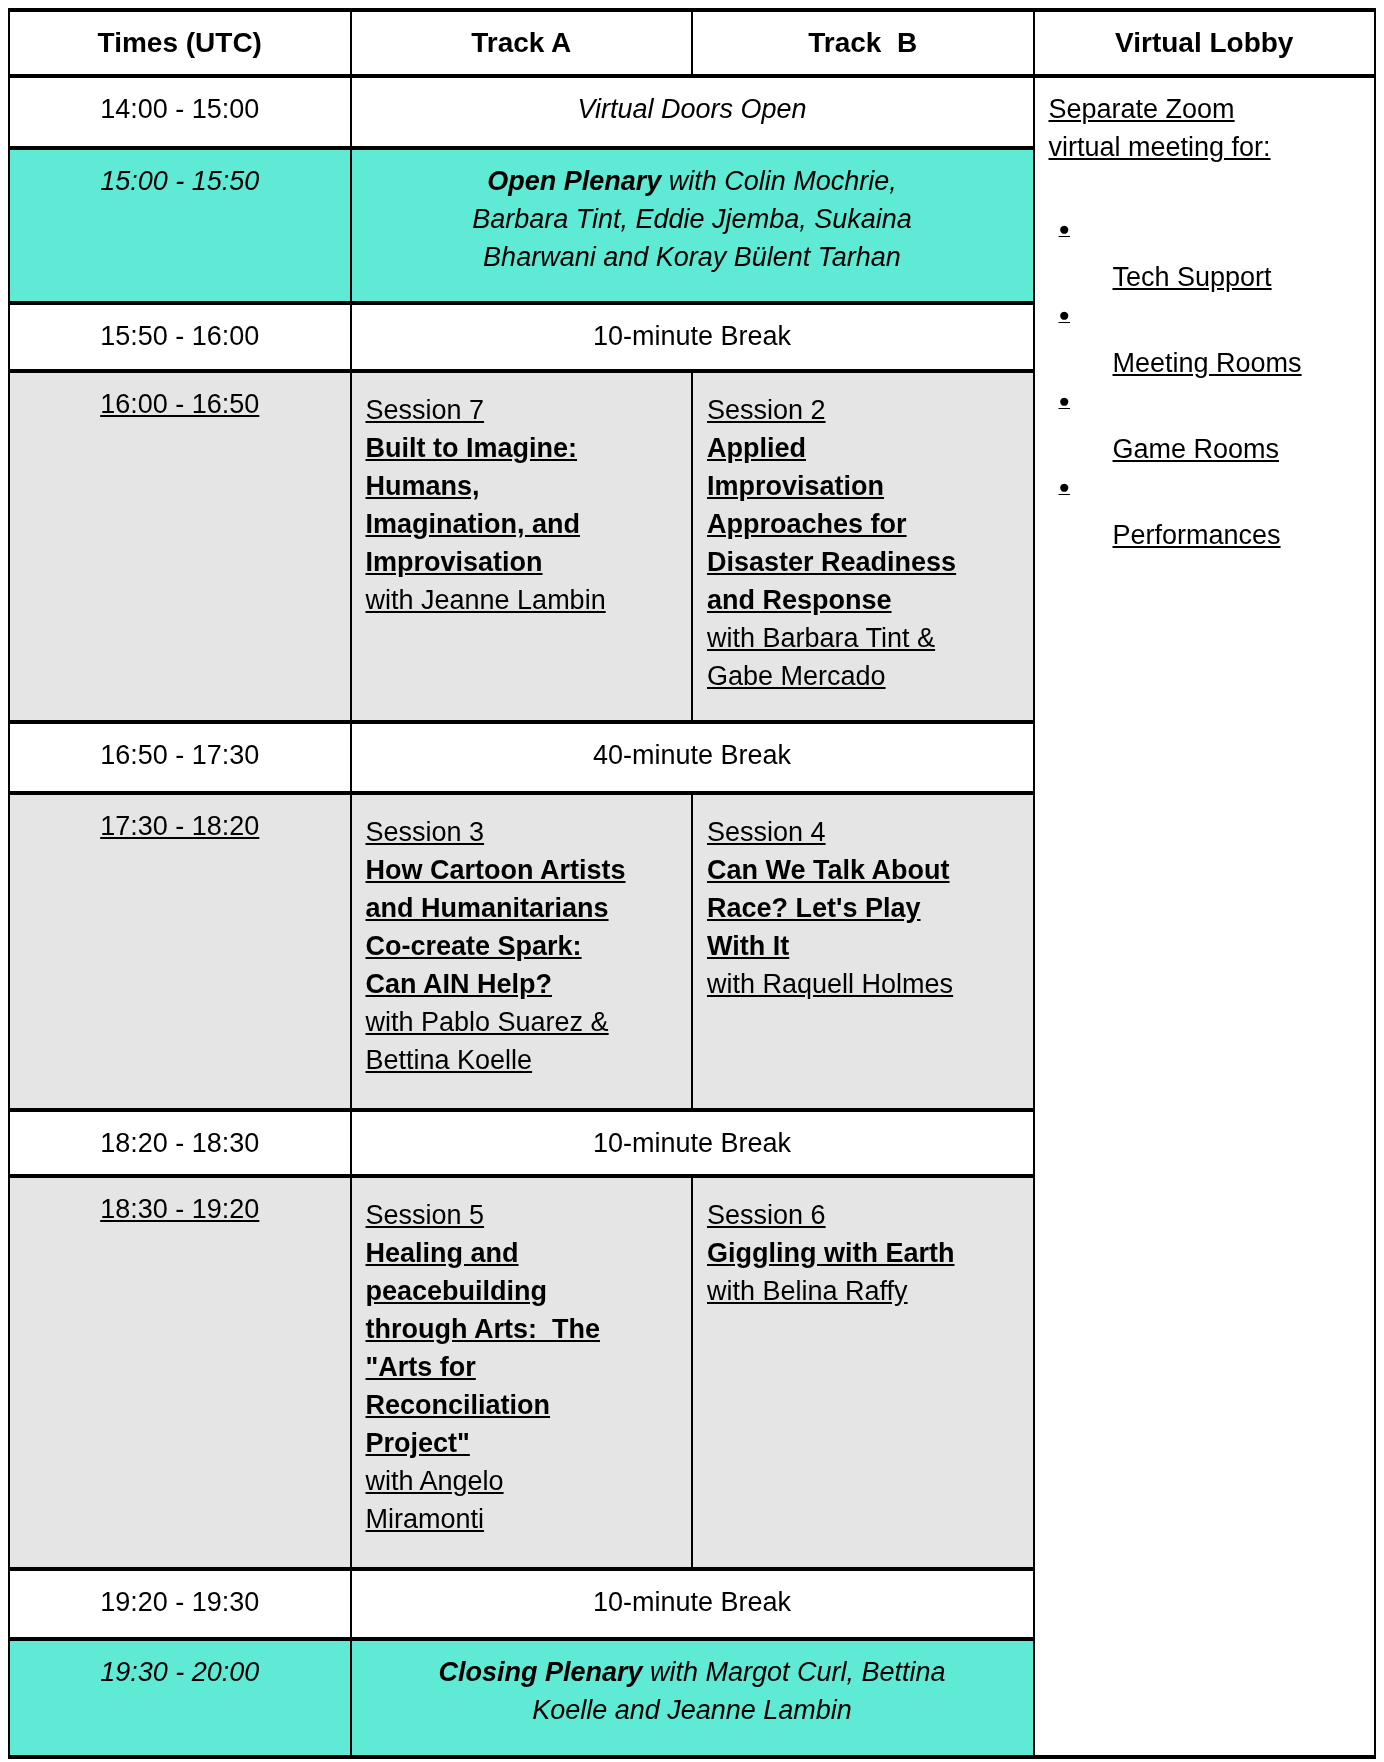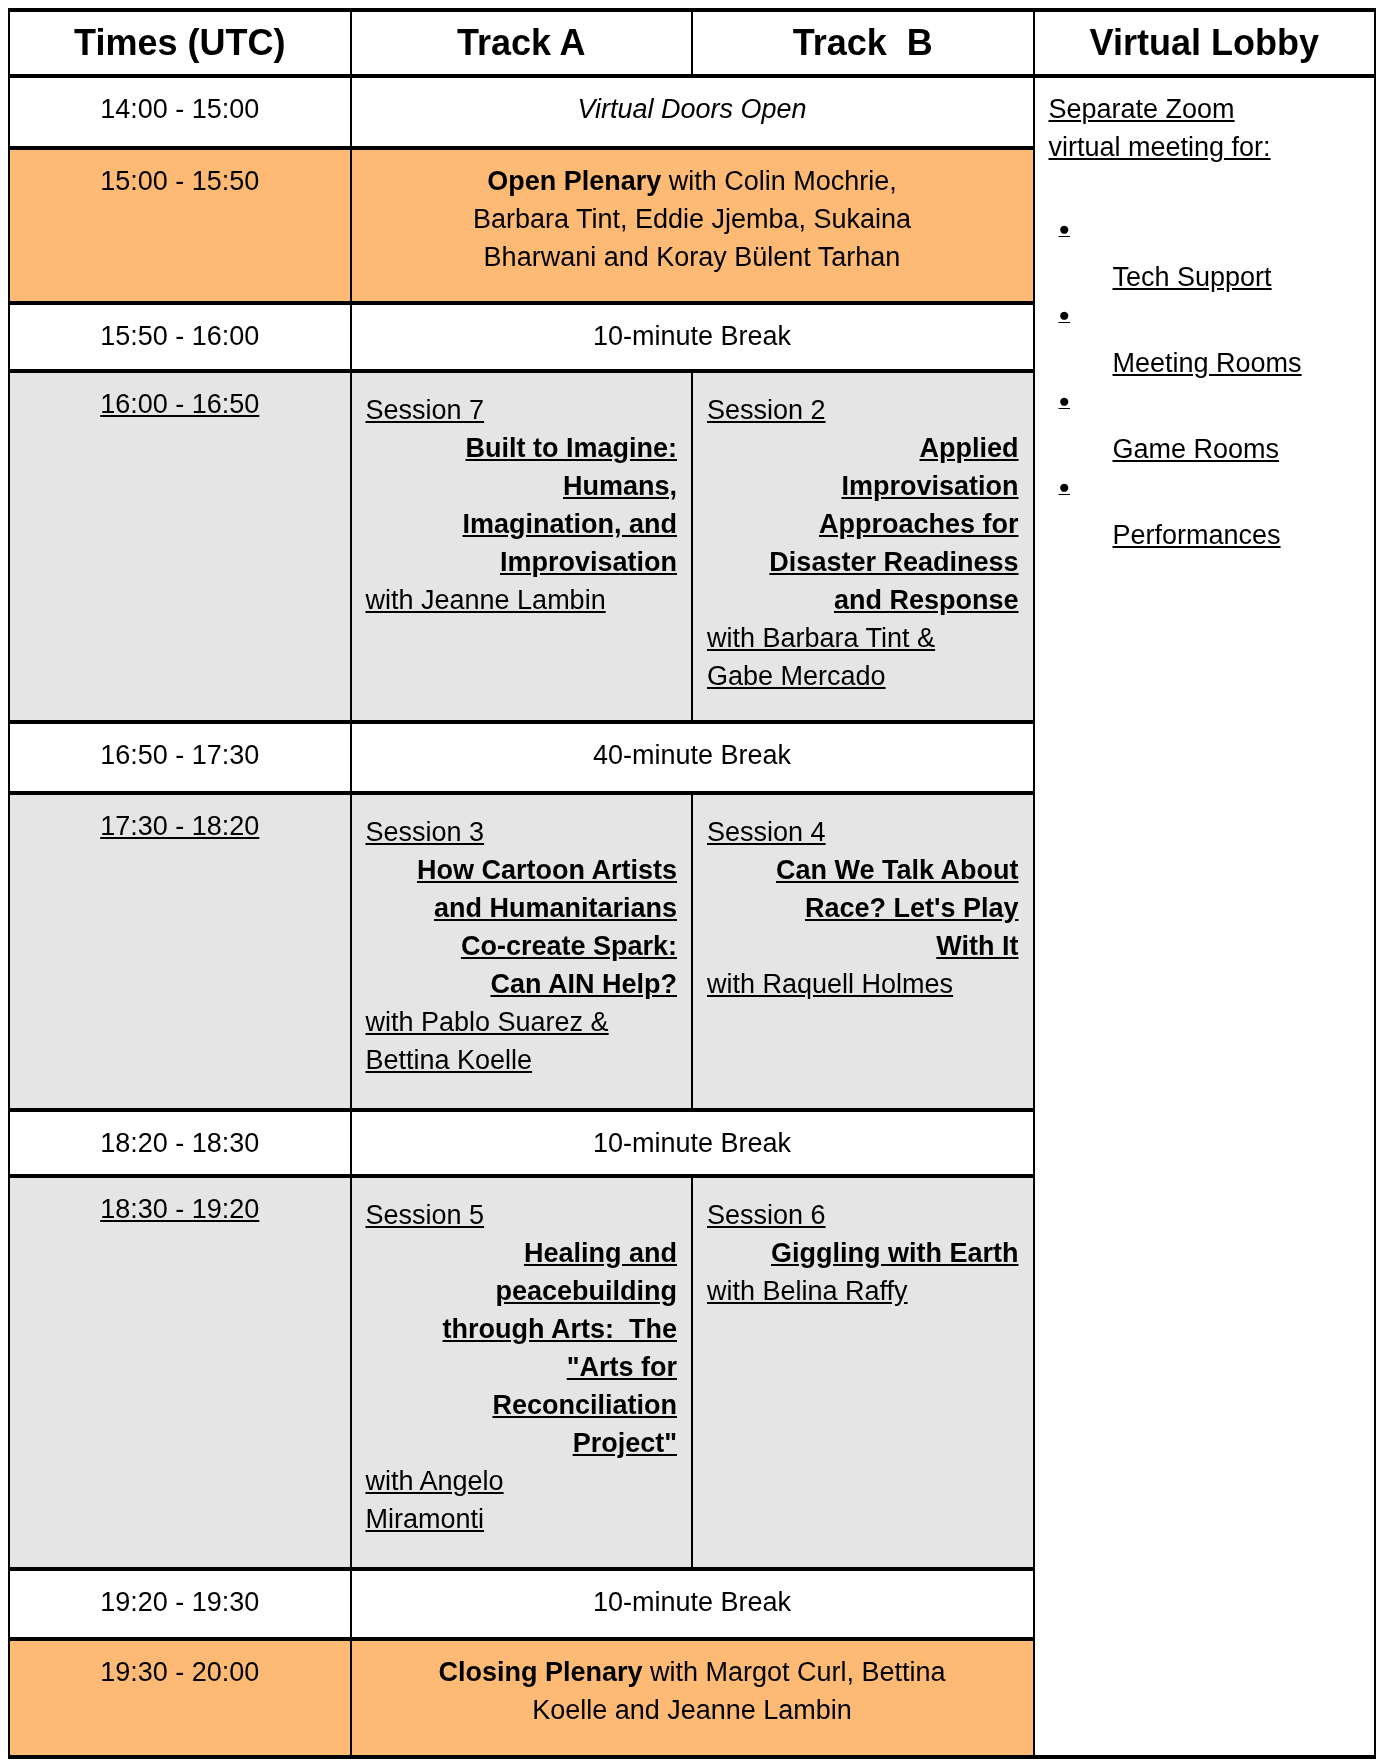--- a/index.html
+++ b/index.html
@@ -23,42 +23,42 @@
   col { width: 25%; }
   th, td {
     border: 2px solid #000000;
     border-top-width: 4px;
     border-bottom-width: 4px;
     vertical-align: top;
     box-sizing: border-box;
     word-wrap: break-word;
   }
   th {
-    font-size: 36px;
+    font-size: 28px;
     font-weight: bold;
     text-align: center;
     vertical-align: middle;
     height: 66px;
     white-space: pre;
     padding: 0 6px;
   }
   td {
     font-size: 27px;
     line-height: 38px;
     padding: 12px 14px;
   }
   .time-cell { text-align: center; }
   .event-cell { text-align: center; }
   .pre { white-space: pre-wrap; }
   .italic { font-style: italic; margin-left: 41px; }
   .b { font-weight: bold; }
   .session-cell { padding-top: 18px; text-align: left; }
-  .session-title { font-weight: bold; white-space: pre-wrap; text-align: right; }
+  .session-title { font-weight: bold; white-space: pre-wrap; }
   .session-with { white-space: pre-wrap; }
-  .bg-peach { background: #fdba74; }
+  .bg-peach { background: #5eead4; font-style: italic; }
   .bg-blue { background: #e5e5e5; text-decoration: underline; }
   .lobby-cell { background: #ffffff; text-align: left; text-decoration: underline; }
   .lobby-intro { margin: 0; white-space: pre-wrap; }
   ul.lobby-list {
     list-style: none;
     margin: 44px 0 0 0;
     padding: 0;
   }
   ul.lobby-list li { display: flex; }
   .bullet {

